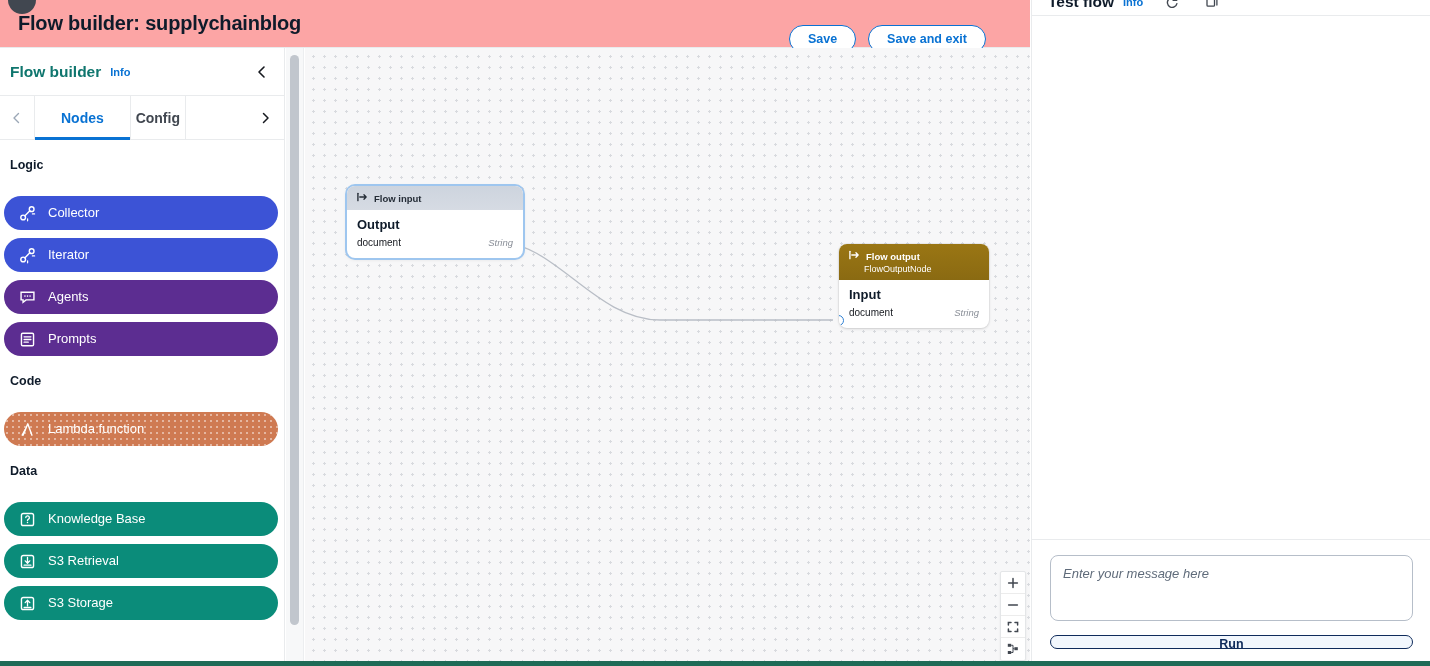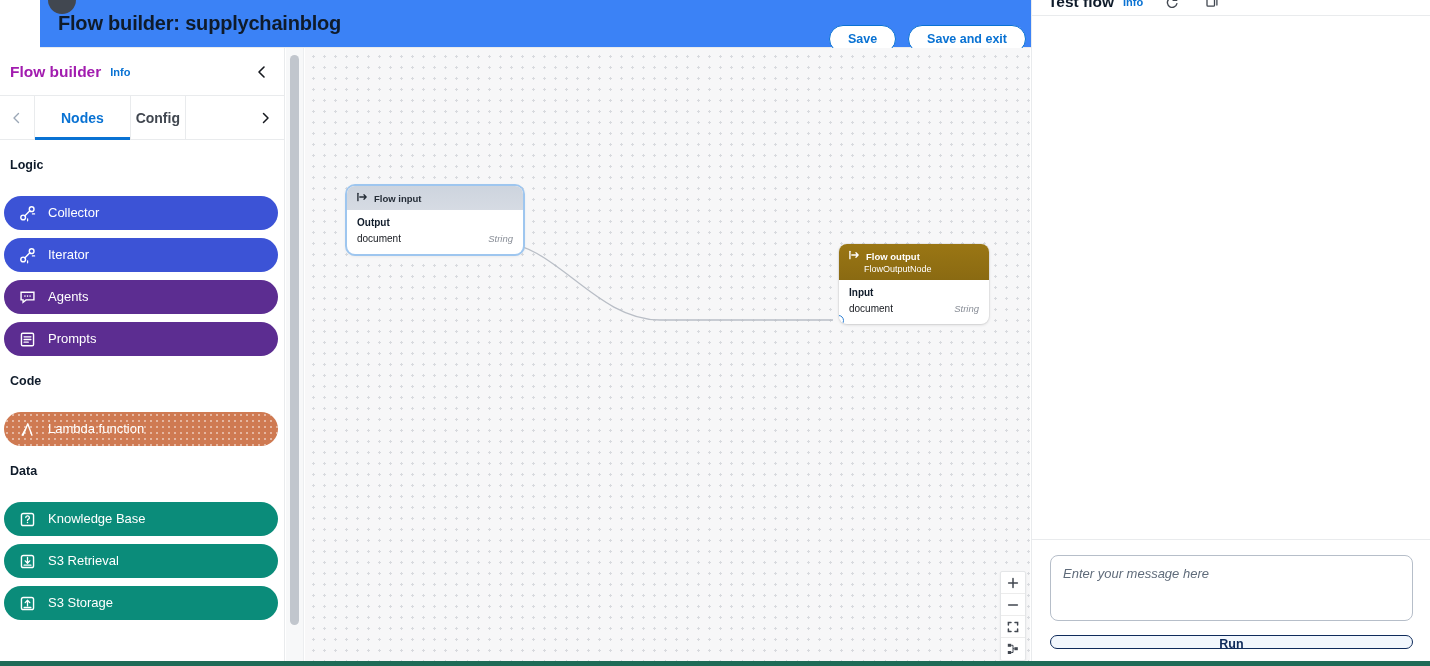--- a/index.html
+++ b/index.html
@@ -10,22 +10,22 @@
     overflow: hidden;
     font-family: "Liberation Sans", sans-serif;
     background: #ffffff;
     color: #16191f;
   }
   #app { position: relative; width: 1430px; height: 666px; overflow: hidden; }
 
   
   #topbar {
     position: absolute; left: 0; top: 0; width: 1030px; height: 48px;
-    background: #3b82f6; border-bottom: 1px solid #e9ebed;
-    display: flex; align-items: center; margin-left: 40px;
+    background: #fca5a5; border-bottom: 1px solid #e9ebed;
+    display: flex; align-items: center;
   }
   #avatar-stub {
     position: absolute; left: 8px; top: -14px;
     width: 28px; height: 28px; border-radius: 50%;
     background: #414750;
   }
   #page-title {
     position: absolute; left: 18px; top: 12px;
     font-size: 20px; font-weight: bold; letter-spacing: -0.2px;
     color: #0f1b2a; white-space: nowrap;
@@ -47,21 +47,21 @@
   #leftpanel {
     position: absolute; left: 0; top: 48px; width: 285px; height: 613px;
     background: #ffffff; border-right: 1px solid #e9ebed;
     overflow: hidden;
   }
   #panel-head {
     height: 48px; display: flex; align-items: center;
     padding: 0 14px 0 10px; border-bottom: 1px solid #e9ebed;
     position: relative;
   }
-  #panel-head .ttl { font-size: 15.5px; font-weight: bold; color: #a21caf; }
+  #panel-head .ttl { font-size: 15.5px; font-weight: bold; color: #0f766e; }
   #panel-head .info {
     font-size: 11px; font-weight: bold; color: #0972d3;
     margin-left: 9px; cursor: pointer; text-decoration: none;
   }
   #collapse-btn {
     position: absolute; right: 10px; top: 12px;
     width: 24px; height: 24px; cursor: pointer;
     display: flex; align-items: center; justify-content: center;
     color: #16191f;
   }
@@ -146,21 +146,21 @@
   .node-head.input-head {
     background: linear-gradient(180deg,#cdd4de 0%, #d6dbe3 100%);
     color: #242c36;
   }
   .node-head.output-head {
     background: linear-gradient(180deg,#9a7614 0%, #8a6a12 100%);
     color: #ffffff;
   }
   .node-body { padding: 7px 10px 10px 10px; }
   .node-body .sect {
-    font-size: 10px; font-weight: bold; color: #0f1b2a; margin-bottom: 5px;
+    font-size: 13px; font-weight: bold; color: #0f1b2a; margin-bottom: 5px;
   }
   .node-body .field {
     display: flex; justify-content: space-between; align-items: center;
     font-size: 10px; color: #16191f;
   }
   .node-body .field .type { font-style: italic; color: #8a8f98; font-size: 9.5px; }
   .port {
     position: absolute; width: 11px; height: 11px; border-radius: 50%;
     background: #ffffff; border: 1.6px solid #2d7fd3;
   }

